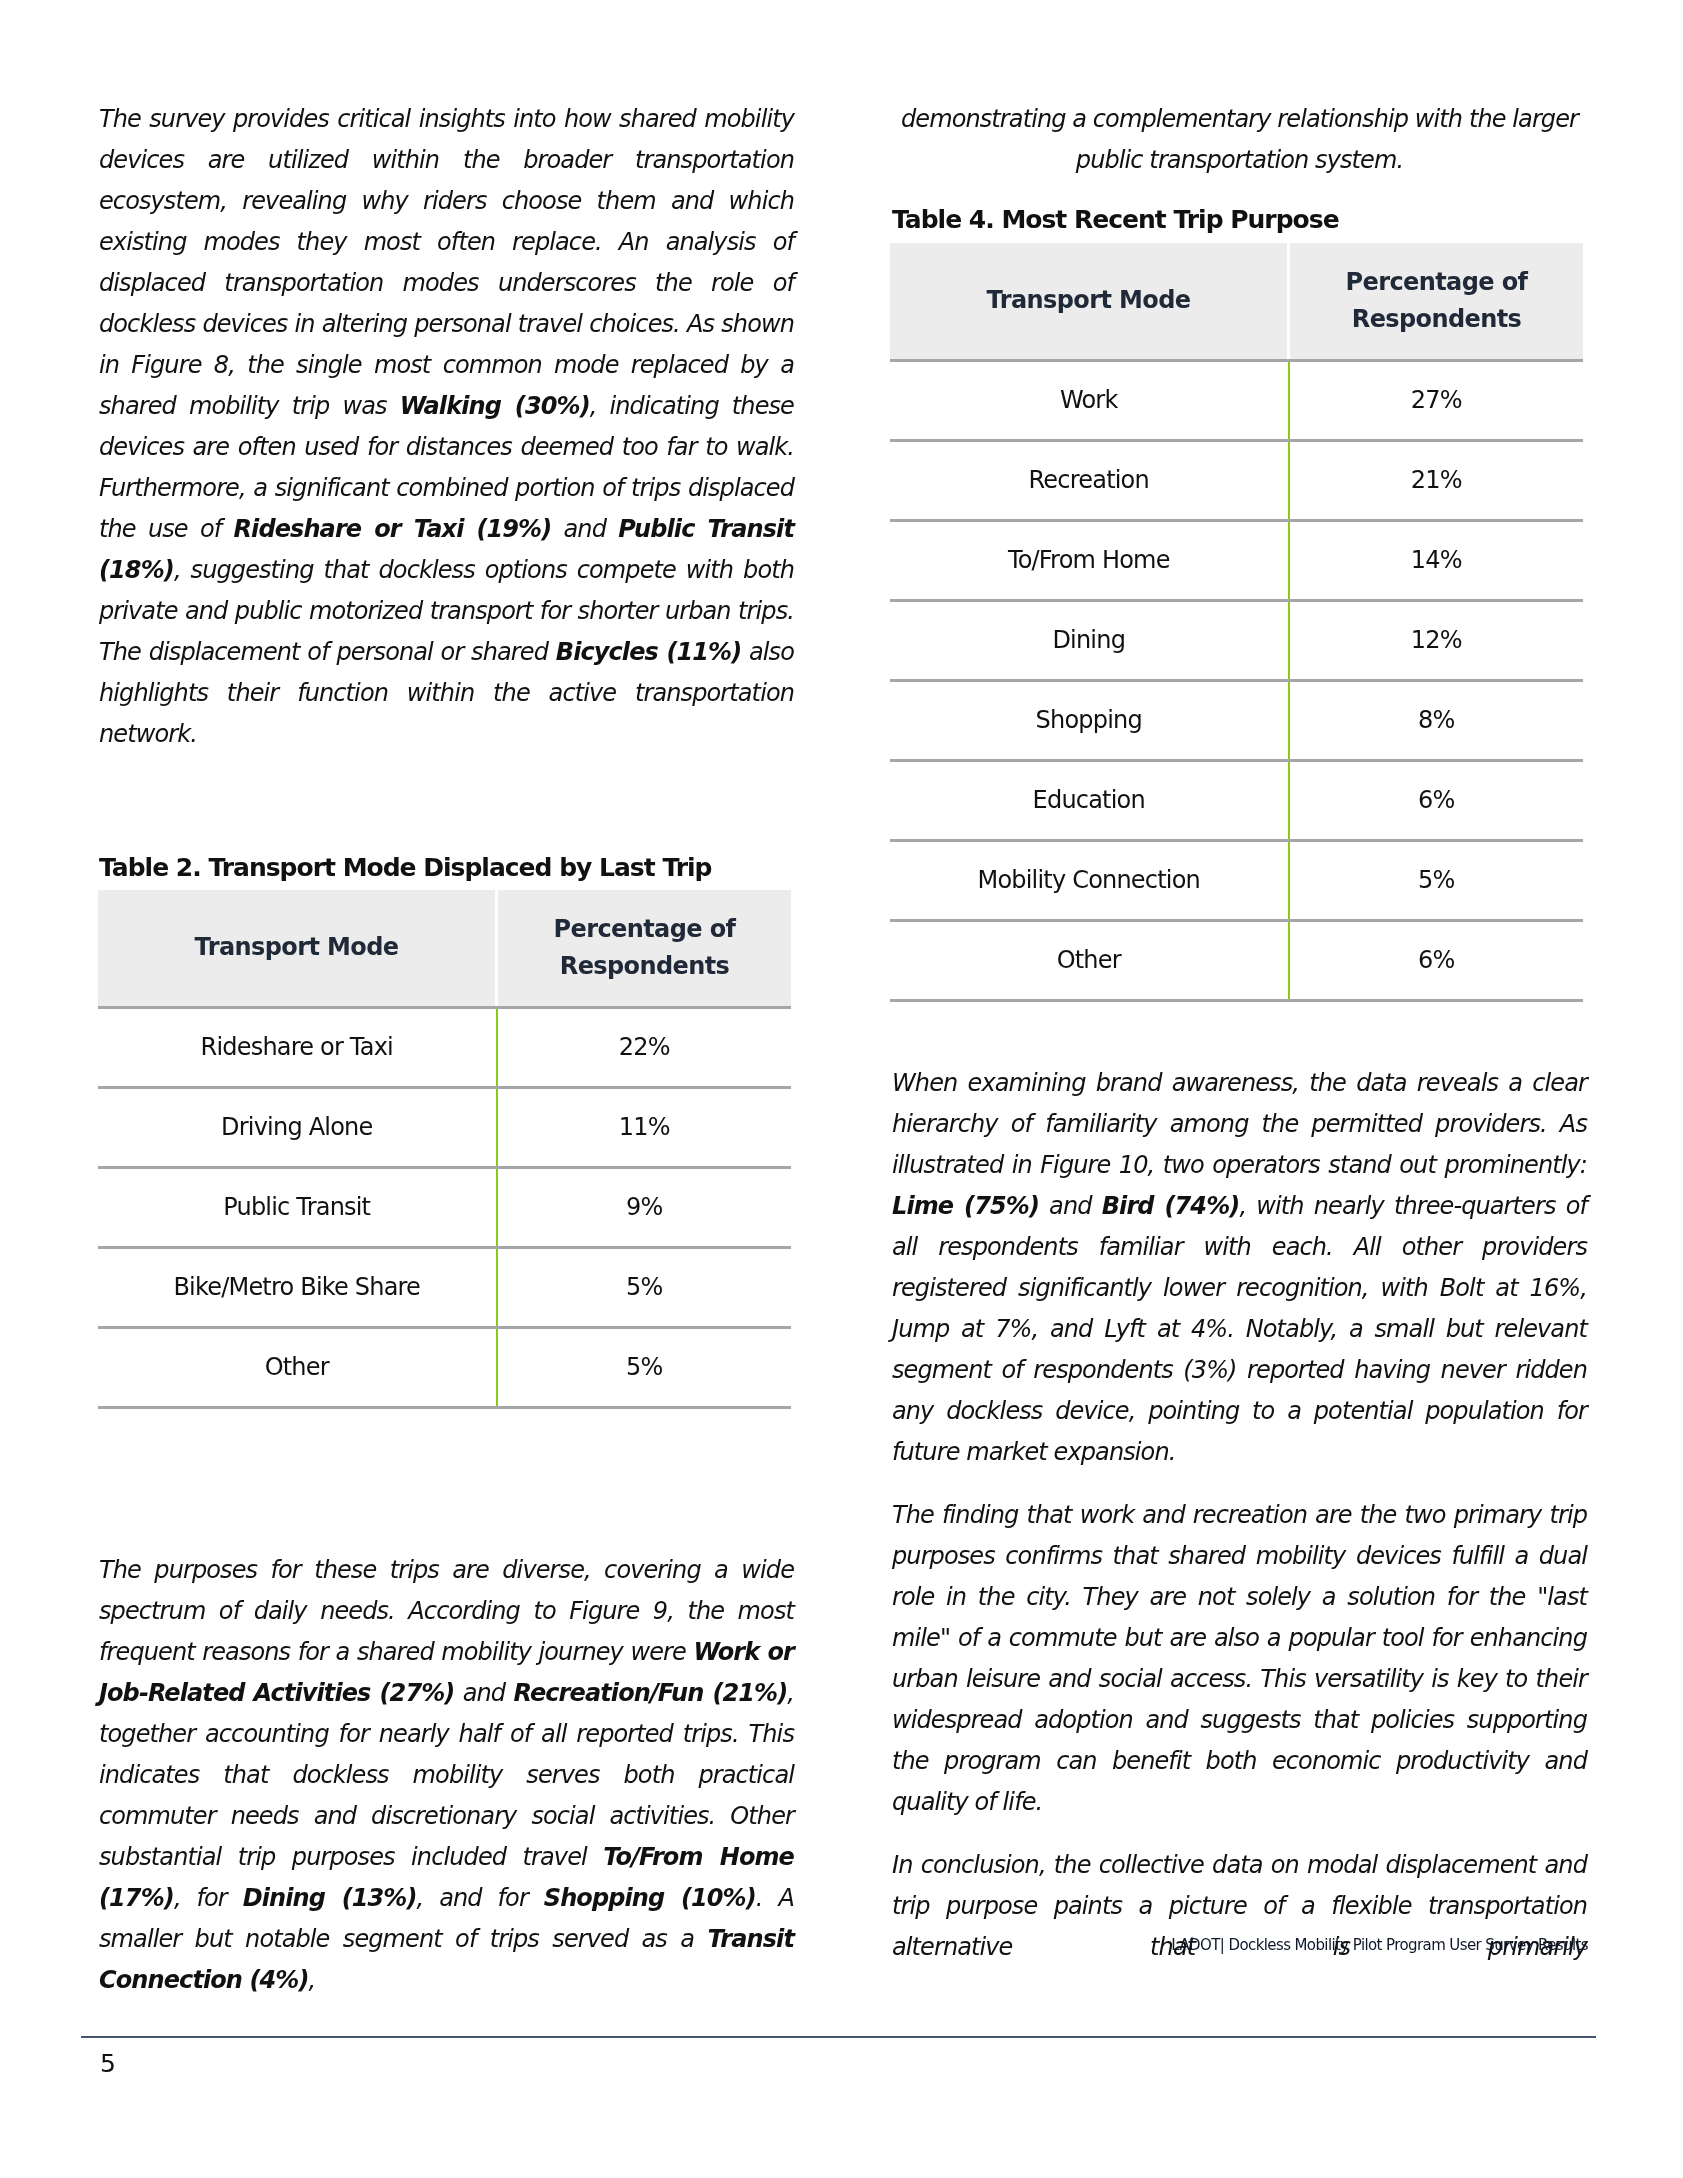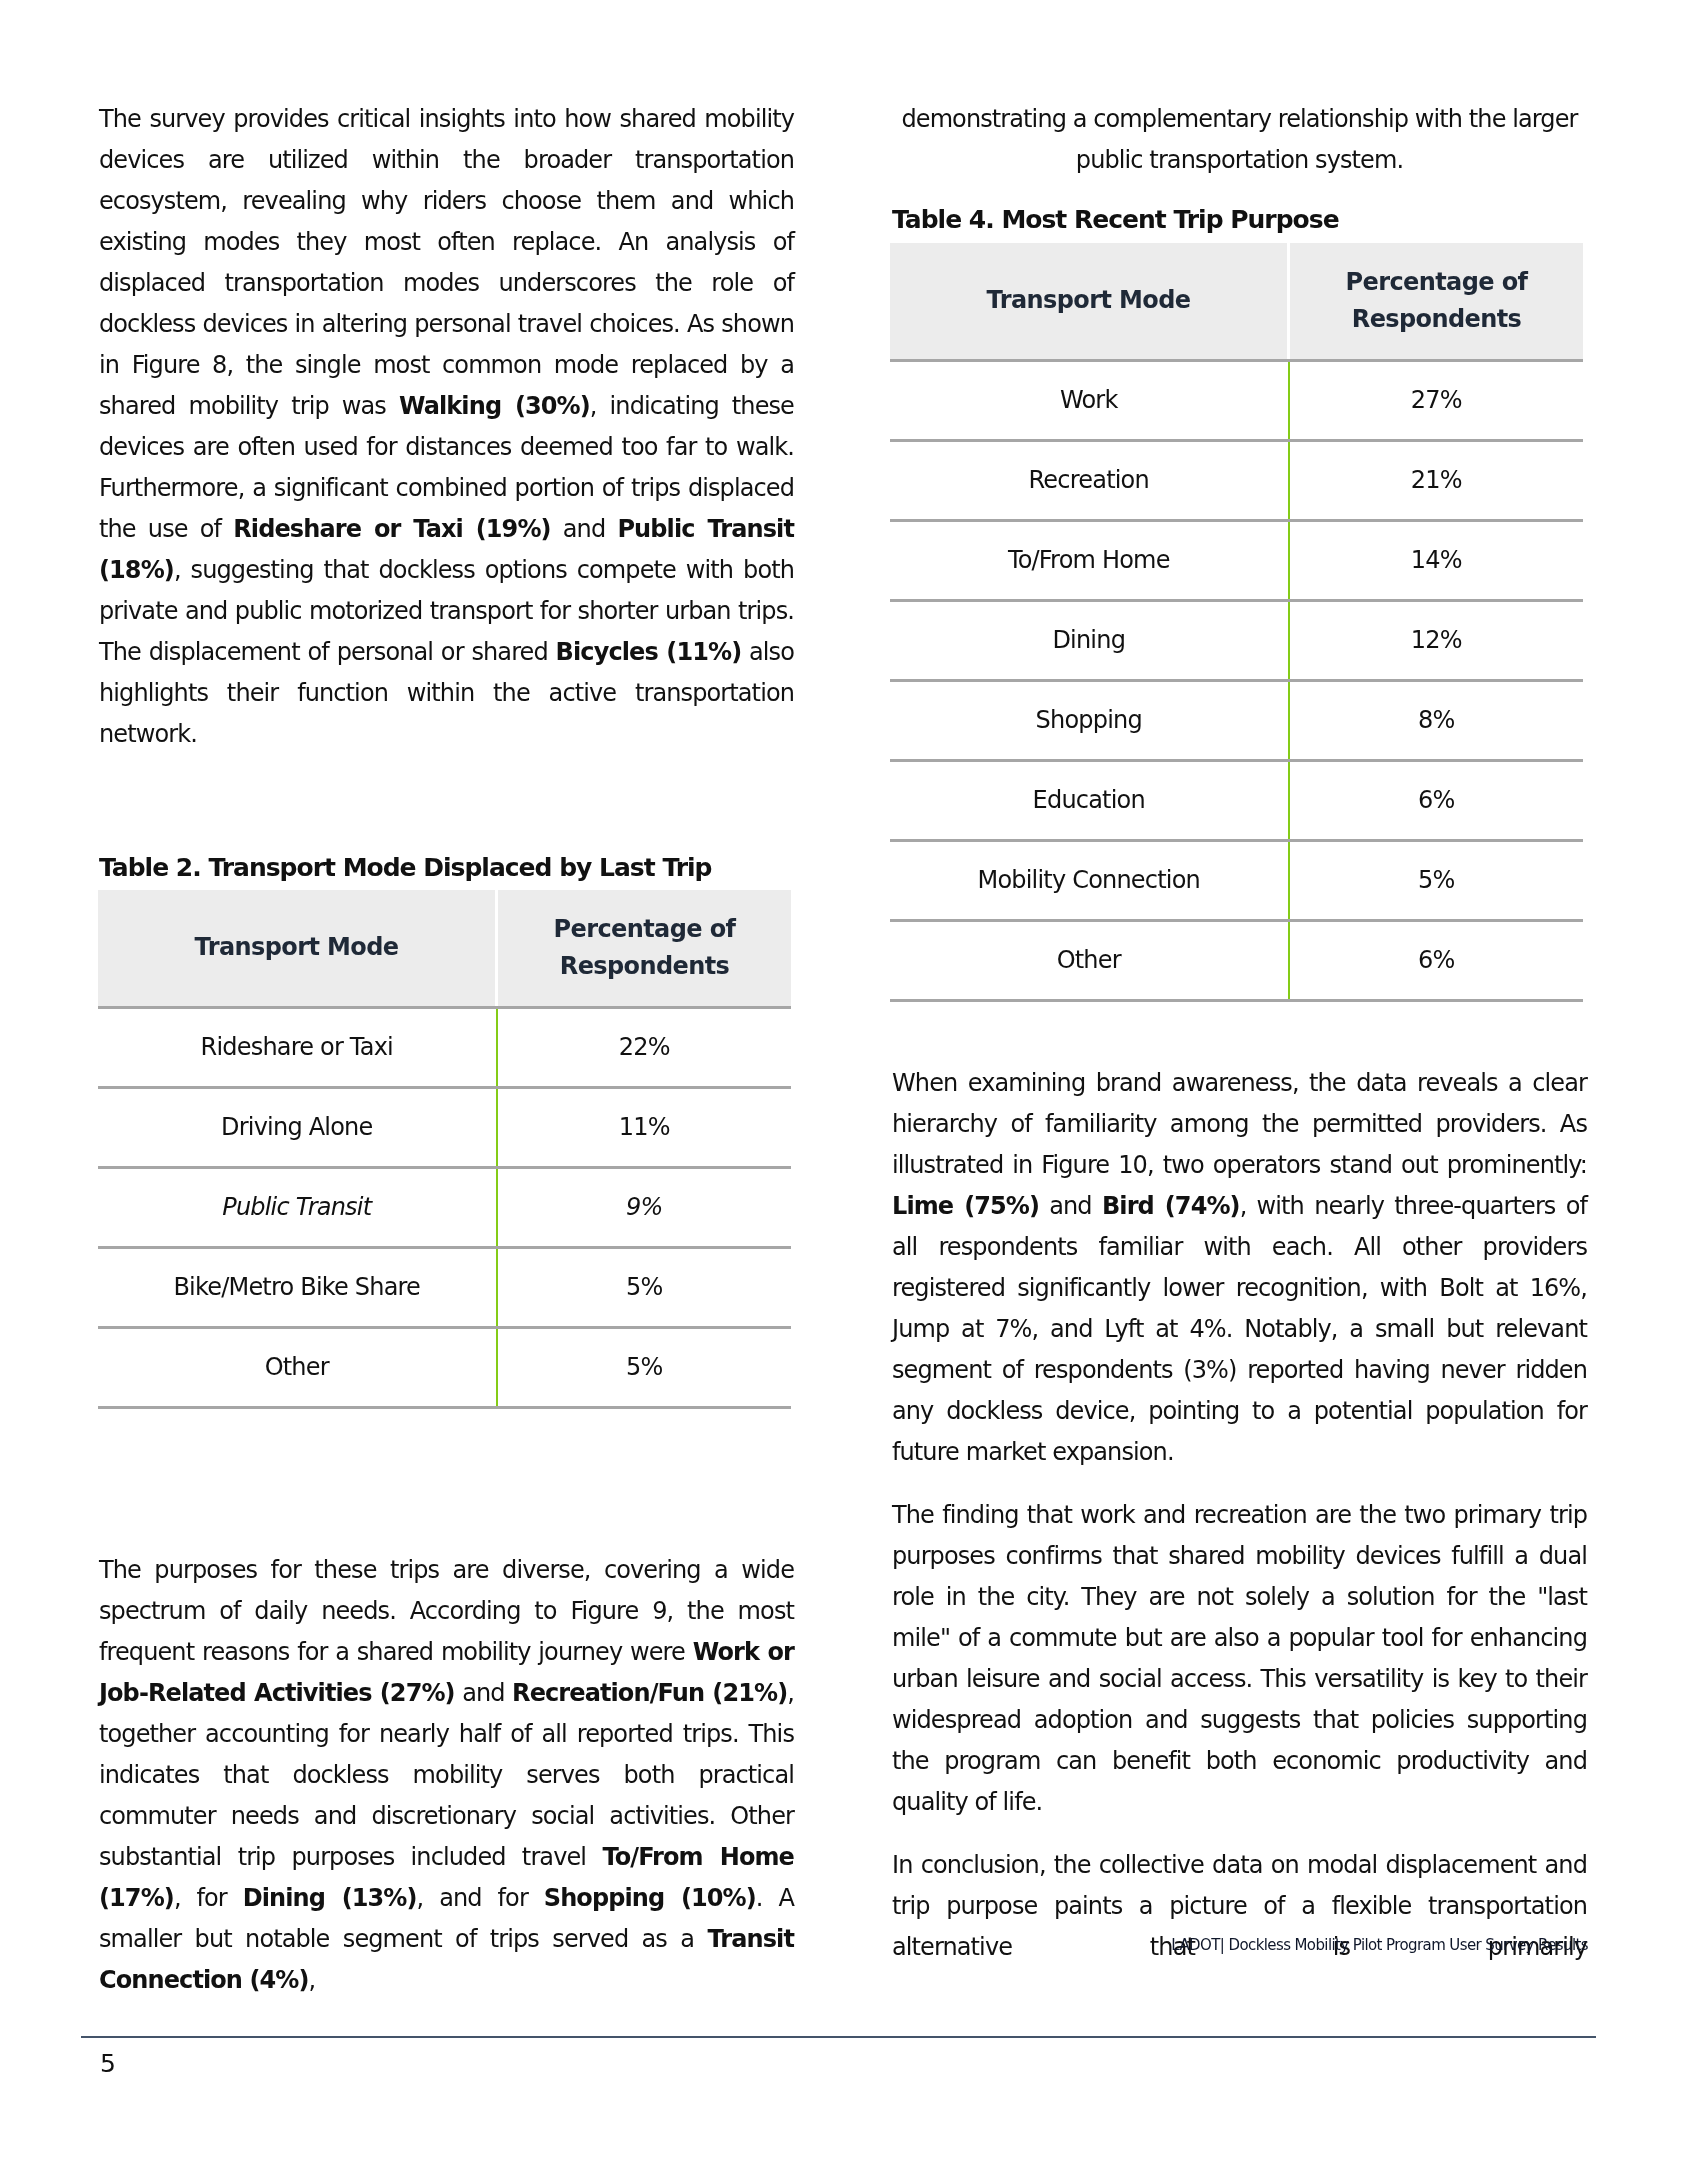--- a/index.html
+++ b/index.html
@@ -2,21 +2,21 @@
 <html><head>
 <meta charset="utf-8">
 <style>
   html, body { margin: 0; padding: 0; background: #ffffff; }
   body { width: 1683px; height: 2178px; position: relative; overflow: hidden;
          font-family: "DejaVu Sans", "Liberation Sans", sans-serif; color: #111; }
   .col { position: absolute; width: 695px; }
   .col-left { left: 99px; }
   .col-right { left: 892px; }
   p.body { margin: 0; font-size: 24px; line-height: 41px; text-align: justify;
-           letter-spacing: -0.9px; word-spacing: 0px; color: #111; }
+           letter-spacing: -0.9px; word-spacing: 0px; color: #111; font-style: italic; }
   p.body b { font-weight: bold; letter-spacing: -0.9px; }
   .caption { position: absolute; font-size: 25px; font-weight: bold; color: #111;
              letter-spacing: -1px; white-space: nowrap; }
   table.dt { position: absolute; border-collapse: collapse; width: 693px; table-layout: fixed; }
   table.dt th { background: #ececec; color: #1f2937; font-weight: bold; font-size: 24px;
                 line-height: 37px; letter-spacing: -0.6px; text-align: center; padding: 0;
                 border-bottom: 3px solid #a6a6a6; }
   table.dt th.c1 { width: 397px; border-right: 3px solid #ffffff; }
   table.dt td { text-align: center; font-size: 24px; letter-spacing: -0.8px; color: #111;
                 padding: 0; border-bottom: 3px solid #a6a6a6; }
@@ -44,21 +44,21 @@
   </thead>
   <tbody>
     <tr style="height:80px;">
         <td class="c1">Rideshare or Taxi</td>
         <td>22%</td>
       </tr>
     <tr style="height:80px;">
         <td class="c1">Driving Alone</td>
         <td>11%</td>
       </tr>
-    <tr style="height:80px;font-style:italic;">
+    <tr style="height:80px;">
         <td class="c1">Public Transit</td>
         <td>9%</td>
       </tr>
     <tr style="height:80px;">
         <td class="c1">Bike/Metro Bike Share</td>
         <td>5%</td>
       </tr>
     <tr style="height:80px;">
         <td class="c1">Other</td>
         <td>5%</td>

